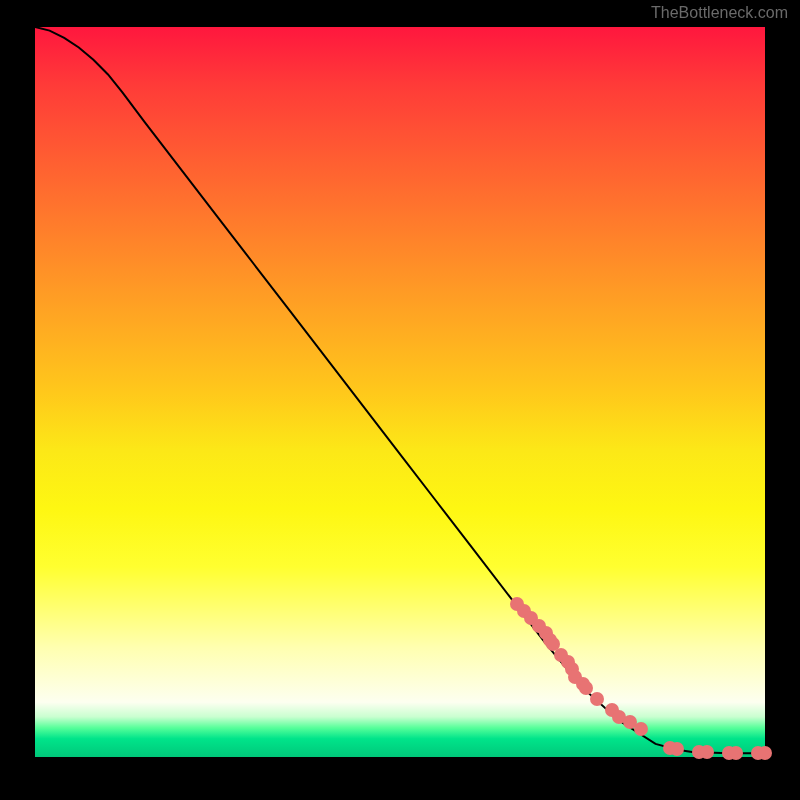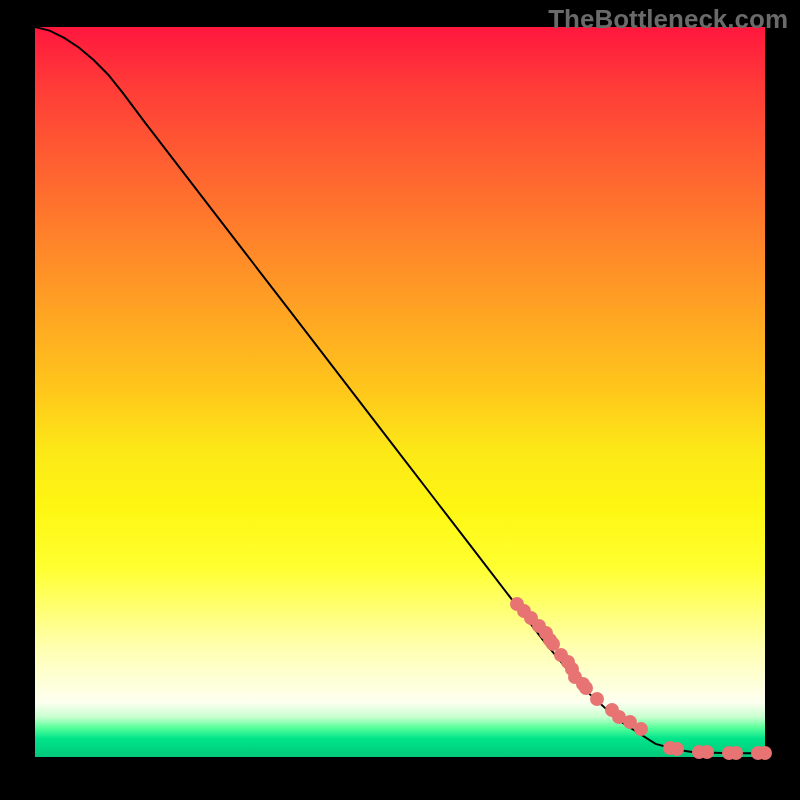--- a/index.html
+++ b/index.html
@@ -8,22 +8,22 @@
     height: 800px;
     background: #000;
     position: relative;
     overflow: hidden;
   }
   .watermark {
     position: absolute;
     top: 4px;
     right: 12px;
     font-family: Arial, Helvetica, sans-serif;
-    font-size: 26px;
-    font-weight: bold;
+    font-size: 16px;
+    font-weight: normal;
     color: #6a6a6a;
     z-index: 10;
   }
   .plot-outer {
     position: absolute;
     left: 35px;
     top: 27px;
     width: 730px;
     height: 730px;
     background: #000;

